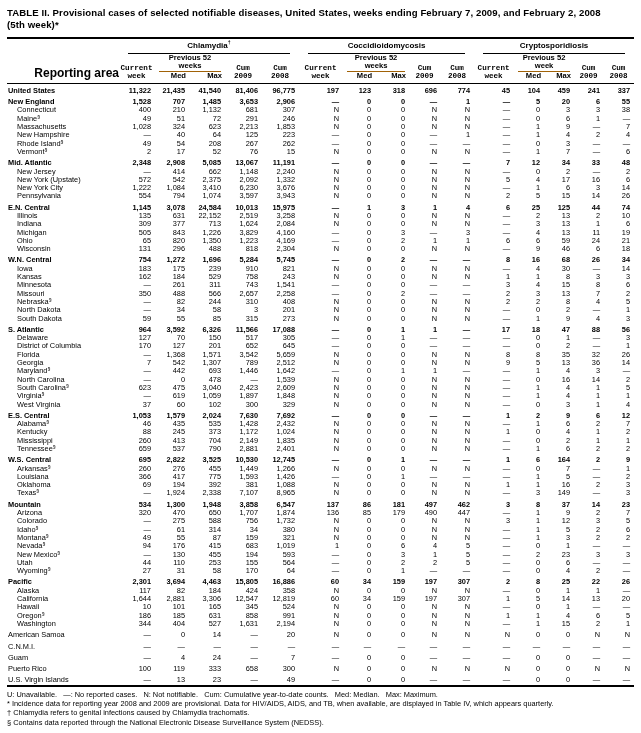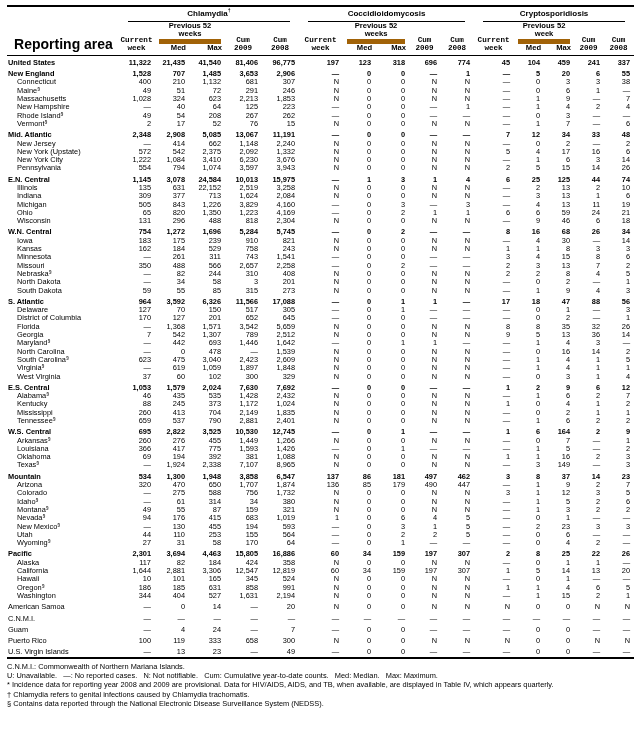--- a/index.html
+++ b/index.html
@@ -7,45 +7,49 @@
     width:641px;height:733px;overflow:hidden;
     font-family:"Liberation Sans","DejaVu Sans",sans-serif;
     color:#000;-webkit-font-smoothing:antialiased;
   }
   .page{padding:5px 7px 0 7px;}
   .title{font-size:9.6px;font-weight:bold;line-height:1.2;margin:2px 0 7px 0;letter-spacing:0.1px;}
   table{border-collapse:collapse;table-layout:fixed;width:627px;
         border-top:2px solid #000;border-bottom:2px solid #000;}
   thead{border-bottom:1.5px solid #000;}
   th{font-weight:bold;padding:0;font-size:7.6px;vertical-align:bottom;line-height:1.12;}
-  th.area-h{text-align:center;padding:0 0 2px 1px;font-size:14px;}
+  th.area-h{text-align:right;padding:0 0 2px 1px;font-size:12px;}
   th.grp{padding-top:2px;}
   th.grp .grpline{border-bottom:1px solid #000;margin:0 9px;padding:1px 0 2px 0;
                   text-align:center;font-size:8px;white-space:nowrap;}
-  th.prev .prevline{border-bottom:5px solid #a16207;margin:0 4px;padding:0 0 1px 0;
+  th.prev .prevline{border-bottom:1px solid #a16207;margin:0 4px;padding:0 0 1px 0;
                     text-align:center;line-height:1.08;}
   th.cw,th.cum{text-align:center;padding:0 1px 2px 0;font-family:Liberation Mono, monospace;}
   th.mm{text-align:right;padding:0 3px 2px 0;}
   td{font-size:7.4px;line-height:8.3px;padding:0;vertical-align:bottom;
      white-space:nowrap;overflow:hidden;}
   td.area{text-align:left;padding-left:1px;}
   td.area.ind{padding-left:10px;}
   td.num{text-align:right;padding-right:4px;}
   tr.bold td{font-weight:bold;}
   tr.sec td{padding-top:3px;}
   sup{font-size:5.2px;line-height:0;}
   .footnotes{margin-top:3px;font-size:7.4px;line-height:1.26;}
   .footnotes .fn{white-space:pre-wrap;}
   .footnotes .it{}
 </style>
 </head>
 <body>
 
 <div class="page">
 
+  <div class="title">
+    <span>TABLE II. Provisional cases of selected notifiable diseases, United States, weeks ending February 7, 2009, and February 2, 2008</span><br>
+    <span>(5th week)*</span>
+  </div>
 
   <table>
     <colgroup>
       <col style="width:112px">
       <col style="width:36px">
         <col style="width:34px">
         <col style="width:36px">
         <col style="width:37px">
         <col style="width:37px">
       <col style="width:44px">
@@ -1305,20 +1309,19 @@
           <td class="num">—</td>
           <td class="num">0</td>
           <td class="num">0</td>
           <td class="num">—</td>
           <td class="num">—</td>
         </tr>
       </tbody>
   </table>
 
   <div class="footnotes">
-    <div class="fn">C.N.M.I.: Commonwealth of Northern Mariana Islands.</div>
     <div class="fn">U: Unavailable.   —: No reported cases.   N: Not notifiable.   Cum: Cumulative year-to-date counts.   Med: Median.   Max: Maximum.</div>
     <div class="fn">* Incidence data for reporting year 2008 and 2009 are provisional. Data for HIV/AIDS, AIDS, and TB, when available, are displayed in Table IV, which appears quarterly.</div>
     <div class="fn"><span>† Chlamydia refers to genital infections caused by </span><span class="it">Chlamydia trachomatis</span><span>.</span></div>
     <div class="fn">§ Contains data reported through the National Electronic Disease Surveillance System (NEDSS).</div>
   </div>
 
 </div>
 
 </body></html>

